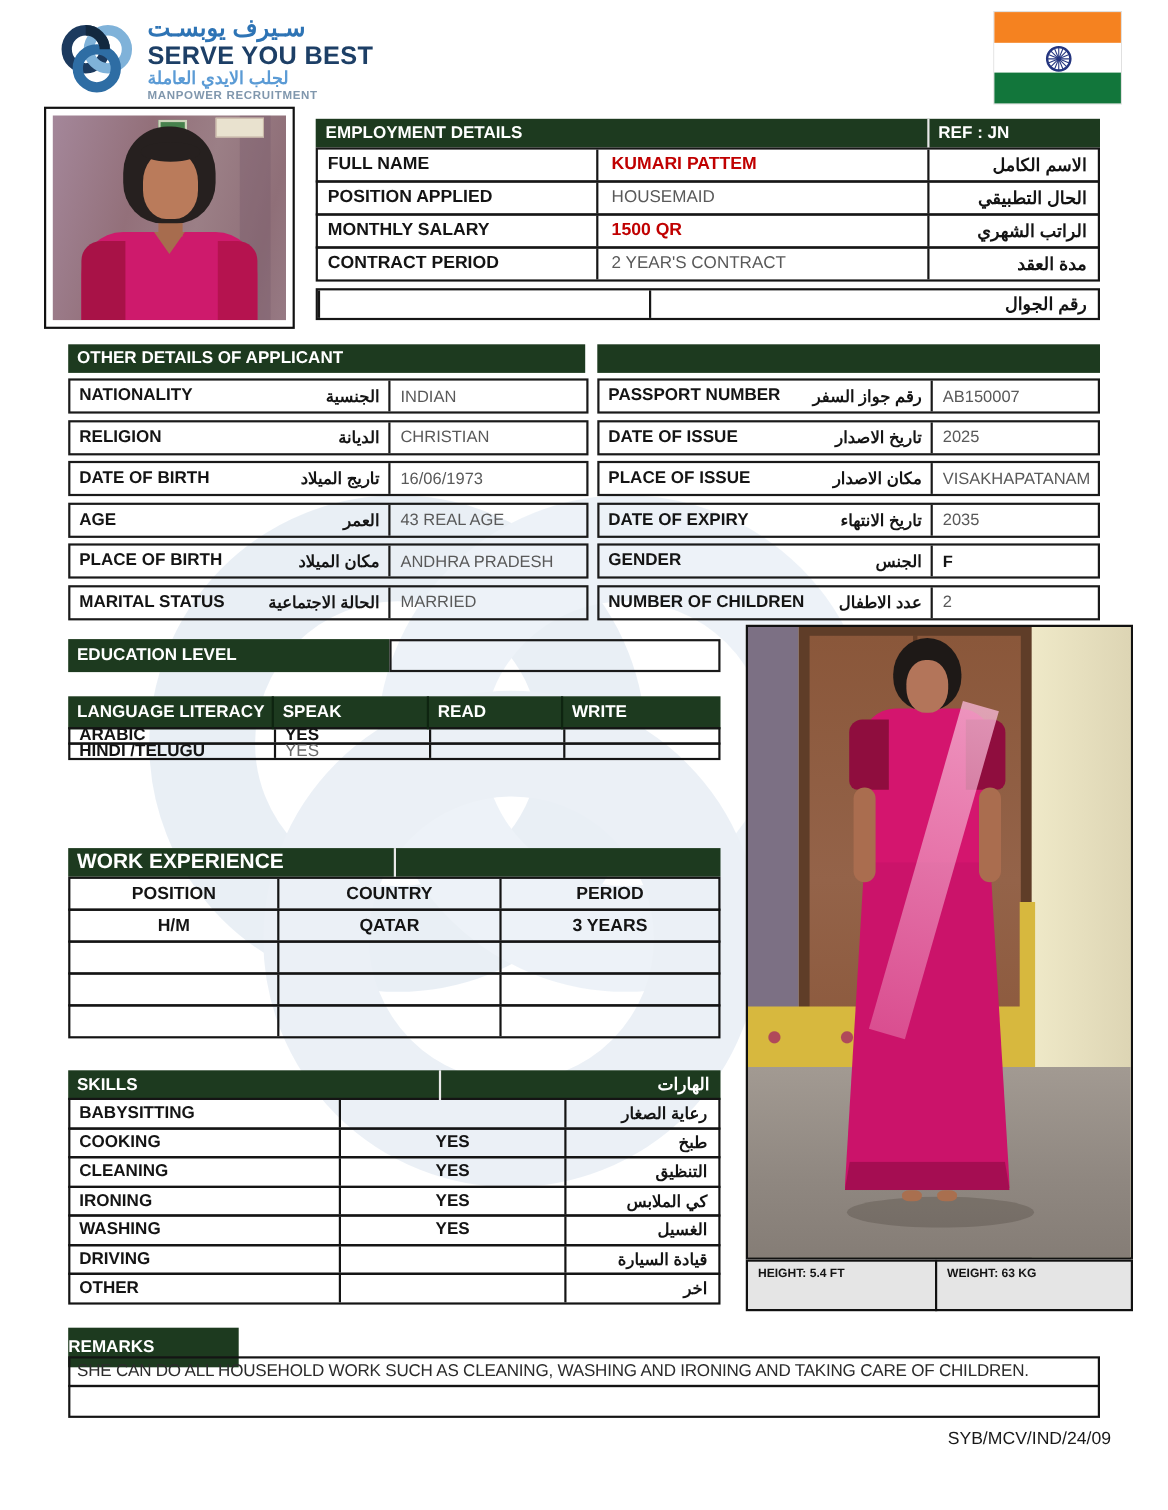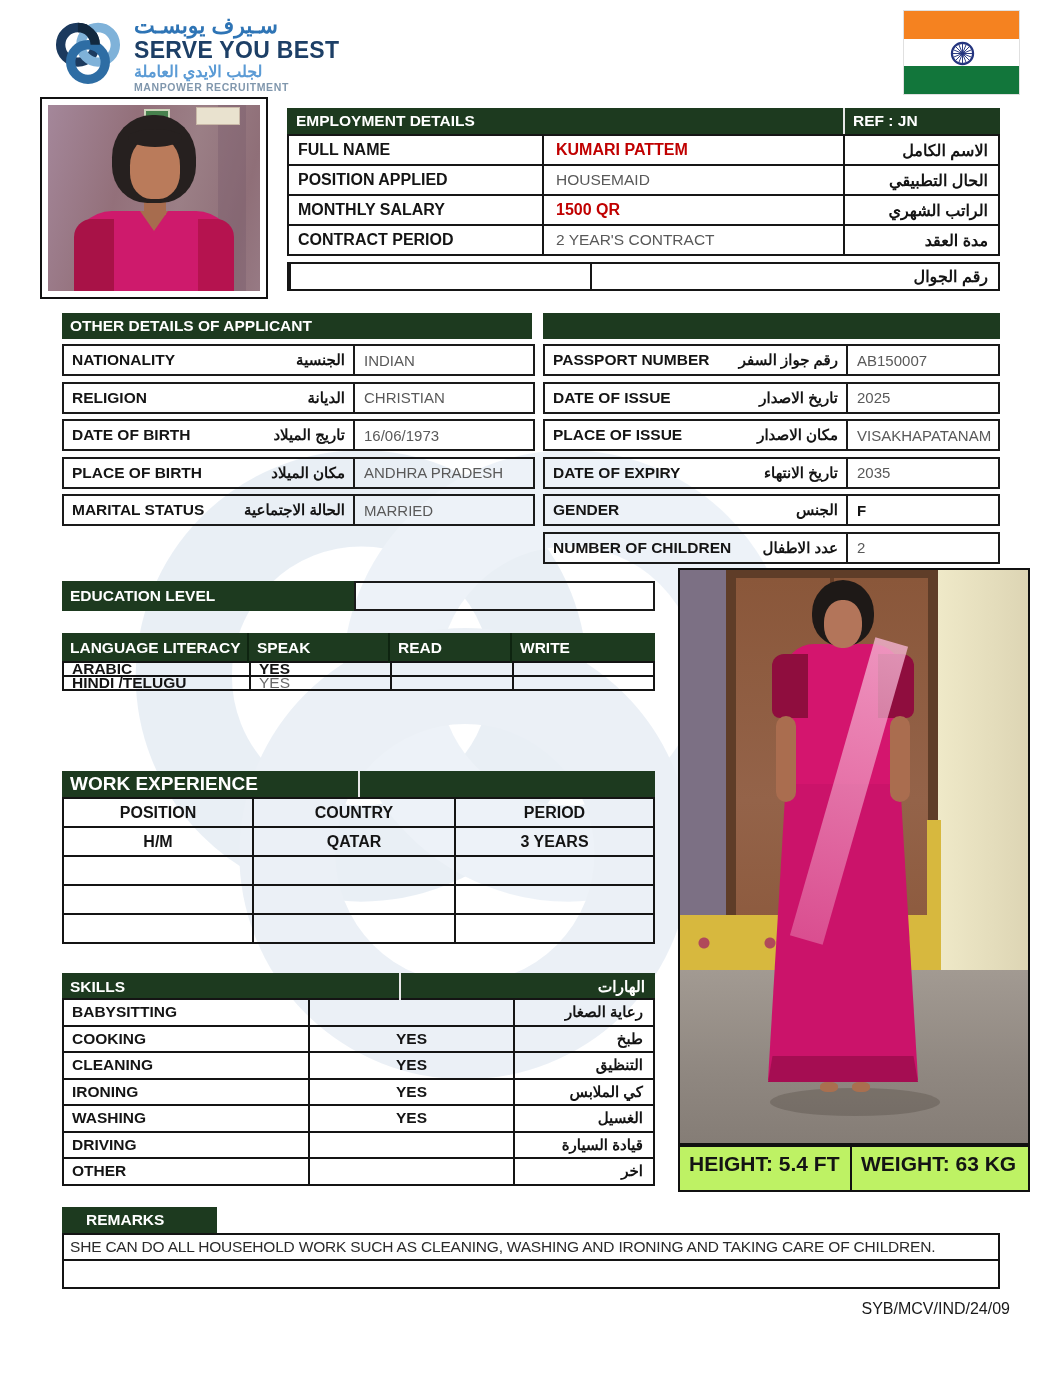--- a/index.html
+++ b/index.html
@@ -137,26 +137,26 @@
   .p2-armR { left:210px; top:146px; width:20px; height:86px; background:#aa6d4f; border-radius:10px; }
   .p2-skirt { left:88px; top:210px; width:150px; height:300px; background:#cb136a; clip-path:polygon(12% 0,88% 0,100% 100%,0 100%); }
   .p2-pallu { left:152px; top:66px; width:34px; height:310px; transform:rotate(16deg);
     background:linear-gradient(180deg,rgba(244,180,210,.8),rgba(236,150,190,.45)); }
   .p2-hem { left:88px; top:486px; width:150px; height:26px; background:#a50d52; clip-path:polygon(3% 0,97% 0,100% 100%,0 100%); }
   .p2-footL { left:140px; top:512px; width:18px; height:10px; background:#a96f4f; border-radius:40%; }
   .p2-footR { left:172px; top:512px; width:18px; height:10px; background:#a96f4f; border-radius:40%; }
 
   
   .hw { left:678px; top:1145px; width:352px; height:47px; display:flex; }
-  .hw-cell { border:2px solid #111; padding:5px 0 0 9px; font-weight:700; font-size:21px; color:#141414; background:#bef264; }
+  .hw-cell { border:2px solid #111; padding:5px 0 0 9px; font-weight:700; font-size:11px; color:#141414; background:#e5e5e5; }
   .hw-cell.h { width:174px; }
   .hw-cell.w { flex:1; margin-left:-2px; }
 
   
-  .rem-head { left:62px; top:1207px; width:155px; height:26px; padding-left:24px; }
+  .rem-head { left:62px; top:1207px; width:155px; height:36px; padding-left:0; }
   .rem-row1 { left:62px; top:1233px; width:938px; height:28px; border:2px solid #141414; display:flex; align-items:center; padding-left:6px; font-size:15.5px; color:#2b2b2b; letter-spacing:-0.2px; background:transparent; }
   .rem-row2 { left:62px; top:1259px; width:938px; height:30px; border:2px solid #141414; background:transparent; }
 
   
   .footer { right:52px; top:1300px; font-size:16px; color:#191919; }
 </style>
 </head>
 <body>
 
 <div class="page">
@@ -268,20 +268,27 @@
           <span class="od-lab-ar">الديانة</span>
         </div>
       <div class="od-val">CHRISTIAN</div>
     </div>
     <div class="od-row">
       <div class="od-lab">
           <span class="od-lab-en">DATE OF BIRTH</span>
           <span class="od-lab-ar">تاريج الميلاد</span>
         </div>
       <div class="od-val">16/06/1973</div>
+    </div>
+    <div class="od-row">
+      <div class="od-lab">
+          <span class="od-lab-en">AGE</span>
+          <span class="od-lab-ar">العمر</span>
+        </div>
+      <div class="od-val">43 REAL AGE</div>
     </div>
     <div class="od-row">
       <div class="od-lab">
           <span class="od-lab-en">PLACE OF BIRTH</span>
           <span class="od-lab-ar">مكان الميلاد</span>
         </div>
       <div class="od-val">ANDHRA PRADESH</div>
     </div>
     <div class="od-row">
       <div class="od-lab">

